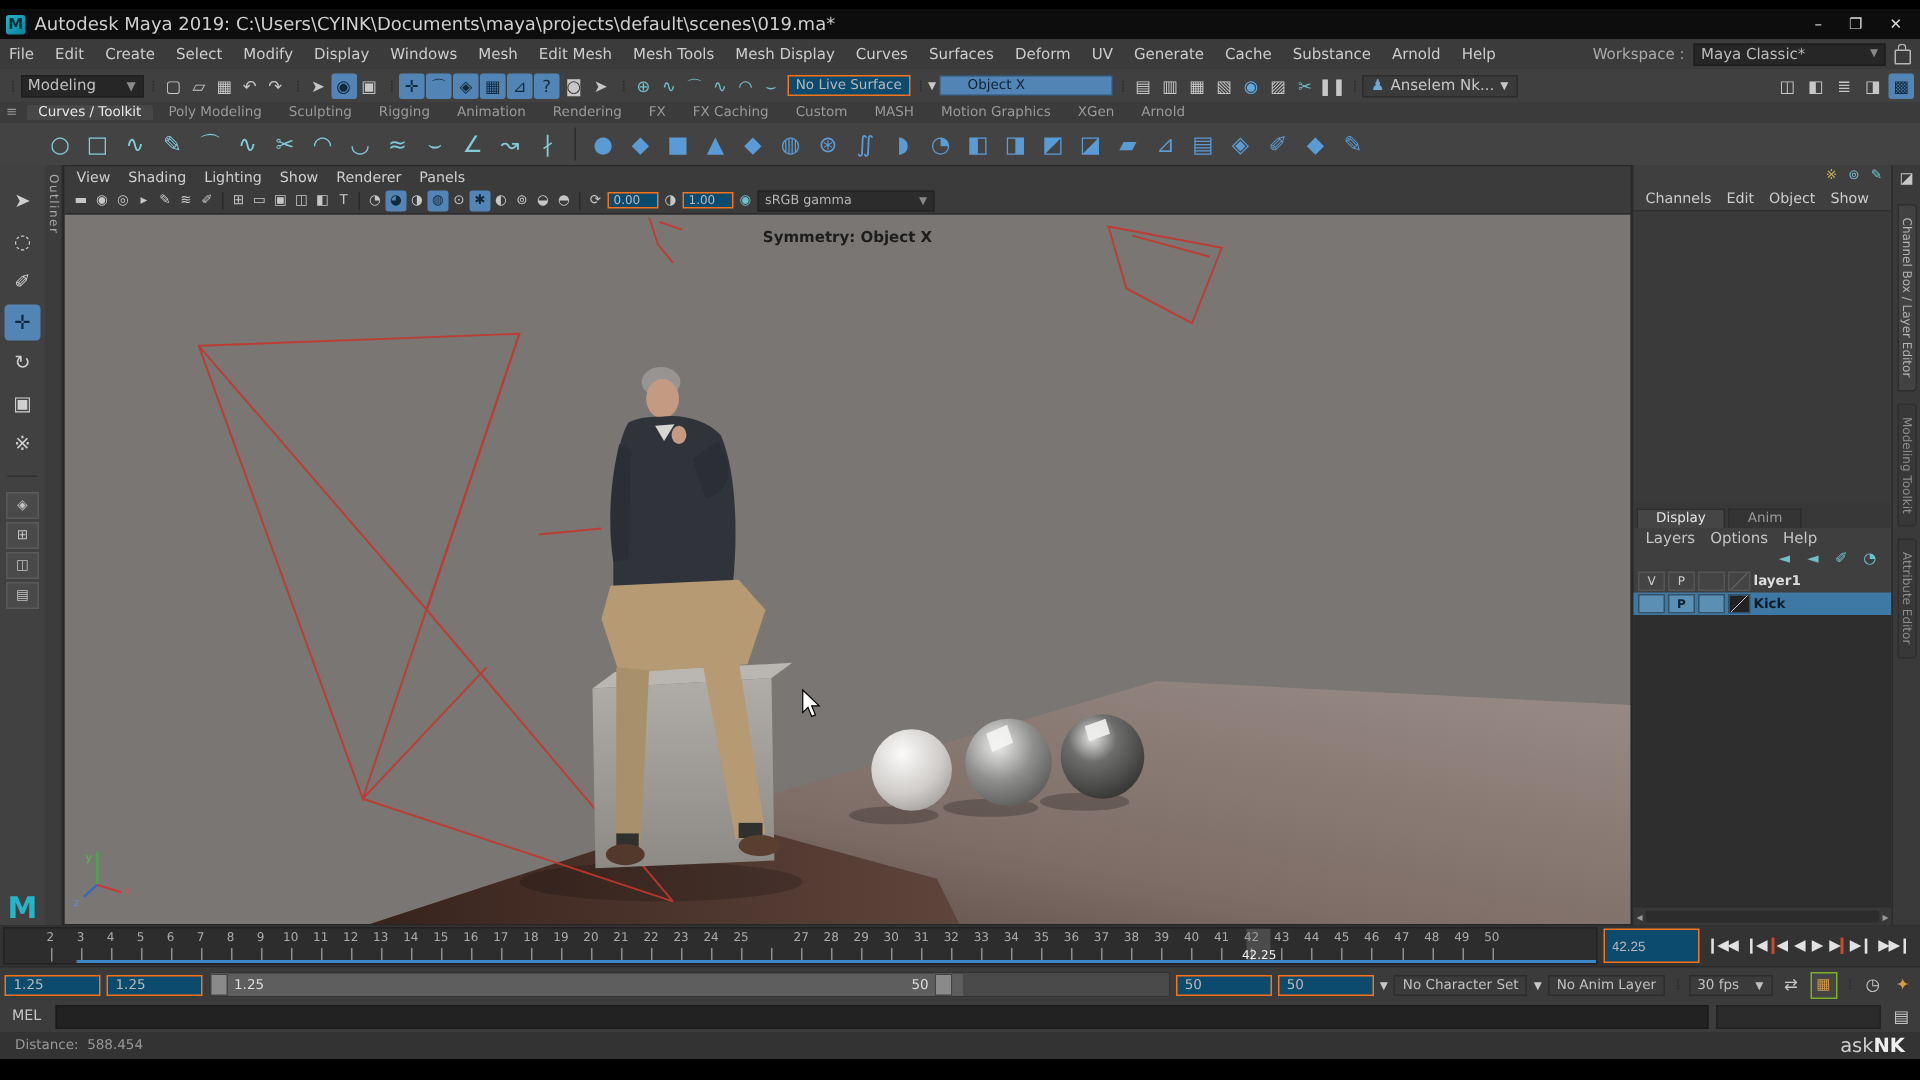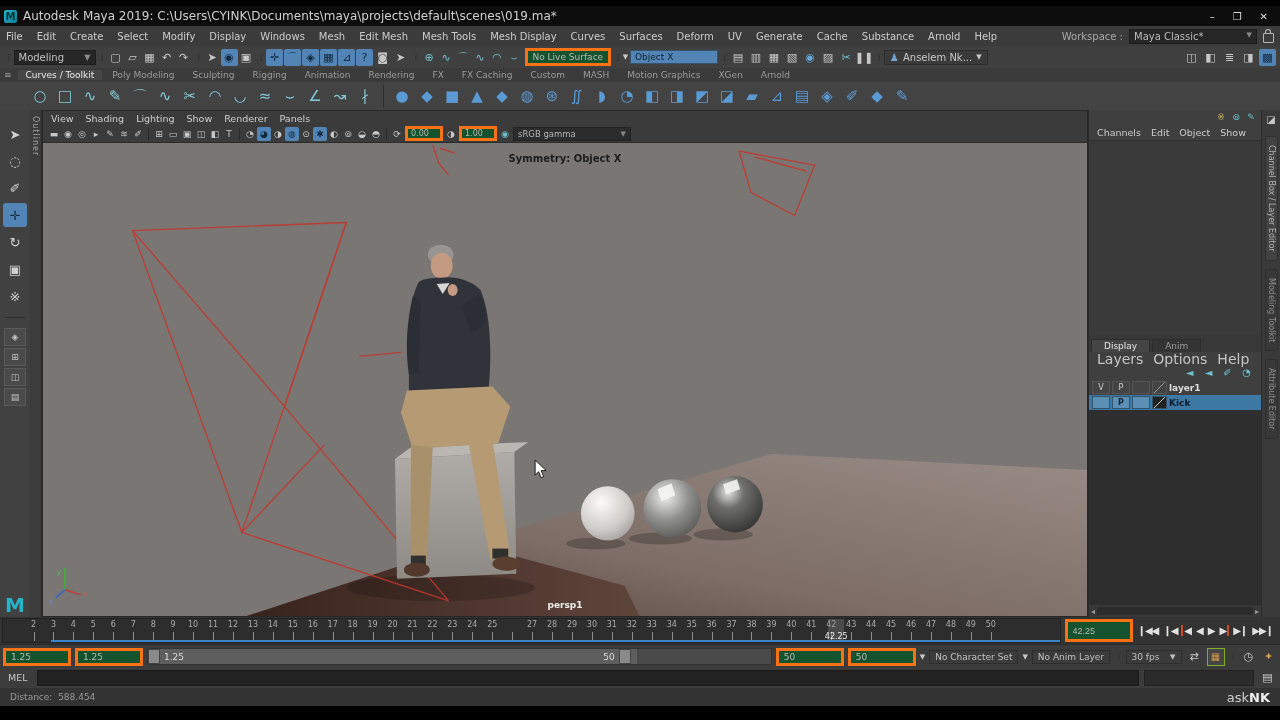--- a/index.html
+++ b/index.html
@@ -25,22 +25,22 @@
   .statusline{top:46px;height:22px;background:#404040;border-bottom:1px solid #2e2e2e;padding:0 4px;gap:2px;}
   .grip{color:#2e2e2e;font-size:11px;letter-spacing:-2px;margin:0 3px;}
   .dd-field{background:#262626;border:1px solid #1e1e1e;color:#c0c0c0;padding:1px 4px;display:flex;align-items:center;gap:4px;}
   .dd-field .caret{color:#8a8a8a;font-size:8px;}
   .ic{width:17px;height:17px;display:inline-flex;align-items:center;justify-content:center;font-size:11px;color:#c7c7c7;border-radius:2px;flex:0 0 auto;}
   .ic.hl{background:#5285b5;color:#10293d;}
   .ic.teal{color:#6fc0cc;}
   .ic.blue{color:#5fa8e0;}
   .ic.orange{color:#d49a4a;}
   .ic.multi{color:#c9b458;}
-  .field{background:#14532d;border:3px solid #f97316;color:#b8b8b8;padding:1px 5px;font-size:9px;}
-  .sym-field{background:#5285b5;border:1px solid #33536f;color:#0e2233;padding:1px 4px;width:78px;font-size:9px;}
+  .field{background:#0c4a6e;border:1px solid #f97316;color:#b8b8b8;padding:1px 5px;font-size:9px;}
+  .sym-field{background:#5285b5;border:1px solid #33536f;color:#0e2233;padding:1px 18px;width:78px;font-size:9px;}
   .user-chip{display:flex;align-items:center;gap:4px;background:#3a3a3a;border:1px solid #2d2d2d;padding:1px 5px;}
   .user-chip .avatar{color:#6fa8d8;font-size:10px;}
   
   .shelftabs{top:68px;height:14px;background:#3b3b3b;padding:0 4px;gap:2px;font-size:9px;}
   .shelftabs .tab{padding:0 8px;color:#9a9a9a;cursor:default;}
   .shelftabs .tab.active{color:#e8e8e8;background:#474747;border-radius:2px 2px 0 0;}
   .shelf{top:82px;height:28px;background:#434343;border-bottom:1px solid #2a2a2a;padding:0 2px 0 28px;gap:1px;}
   .shelf .ic{width:24px;height:24px;font-size:15px;}
   .crv{color:#82cbd8;}
   .srf{color:#5b9bd5;}
@@ -68,21 +68,21 @@
   .scene svg{position:absolute;inset:0;width:100%;height:100%;}
   
   .rpanel{width:172px;background:#3f3f3f;border-left:1px solid #2a2a2a;display:flex;flex-direction:column;font-size:9.5px;}
   .rp-icons{height:13px;display:flex;justify-content:flex-end;gap:3px;padding:1px 4px 0 0;}
   .rp-icons .ic{width:12px;height:12px;font-size:9px;}
   .rp-menus{height:16px;display:flex;gap:10px;align-items:center;padding:0 8px;color:#ccc;}
   .cb-content{flex:1;background:#3a3a3a;border-top:1px solid #303030;}
   .le-tabs{height:17px;display:flex;align-items:flex-end;background:#383838;padding:0 2px;gap:2px;}
   .le-tabs .tab{padding:1px 12px;color:#9a9a9a;background:#343434;border:1px solid #2c2c2c;border-bottom:none;font-size:9px;}
   .le-tabs .tab.active{color:#e5e5e5;background:#454545;}
-  .le-menus{height:14px;display:flex;gap:10px;align-items:center;padding:0 8px;color:#c5c5c5;font-size:14px;}
+  .le-menus{height:14px;display:flex;gap:10px;align-items:center;padding:0 8px;color:#c5c5c5;font-size:10px;}
   .le-icons{height:14px;display:flex;justify-content:flex-end;gap:6px;padding:0 8px;}
   .le-icons .ic{width:13px;height:12px;font-size:10px;color:#6fc0cc;}
   .le-header{height:15px;display:flex;align-items:center;gap:2px;padding:0 3px;color:#ddd;font-size:9px;}
   .le-cell{width:16px;height:11px;border:1px solid #555;background:#444;display:flex;align-items:center;justify-content:center;font-size:8px;color:#ccc;}
   .le-swatch{width:13px;height:11px;border:1px solid #555;background:linear-gradient(135deg,#444 48%,#999 50%,#444 52%);}
   .layer-row{height:15px;display:flex;align-items:center;gap:2px;padding:0 3px;background:#3e79a5;color:#0e1d29;font-weight:bold;font-size:9px;}
   .layer-row .le-cell{background:#5b8fb4;border-color:#33536b;color:#123;}
   .layer-row .le-swatch{background:linear-gradient(135deg,#222 48%,#ccc 50%,#222 52%);border-color:#33536b;}
   .le-list{flex:1;background:#2e2e2e;}
   .le-hscroll{height:12px;background:#383838;display:flex;align-items:center;justify-content:space-between;padding:0 2px;color:#9a9a9a;font-size:8px;border-top:1px solid #2c2c2c;}
@@ -463,21 +463,20 @@
 
           <g font-size="8" font-family="DejaVu Sans, sans-serif">
             <line x1="22" y1="444" x2="22" y2="422" stroke="#3fae3f" stroke-width="1.5"></line>
             <line x1="22" y1="444" x2="38" y2="449" stroke="#c43b3b" stroke-width="1.5"></line>
             <line x1="22" y1="444" x2="13" y2="452" stroke="#3b63c4" stroke-width="1.5"></line>
           </g>
 
           <path d="M495,315 l0,15 l3.5,-3.5 l2.5,6 l2.5,-1 l-2.5,-6 l5,0 Z" fill="#fff" stroke="#000" stroke-width="0.8"></path>
         </svg>
         <div style="position:absolute;top:10px;left:0;right:0;text-align:center;font-size:10px;font-weight:bold;color:#1d1d1d">Symmetry: Object X</div>
-        <div style="position:absolute;bottom:6px;left:0;right:0;text-align:center;font-size:9px;font-weight:bold;color:#ececea">persp1</div>
         <div style="position:absolute;bottom:40px;left:14px;font-size:7px;color:#4cc44c">y</div>
         <div style="position:absolute;bottom:18px;left:40px;font-size:7px;color:#d05555">x</div>
         <div style="position:absolute;bottom:10px;left:6px;font-size:7px;color:#6a8ae0">z</div>
       </div>
     </div>
 
     <div class="rpanel">
       <div class="rp-icons">
           <span class="ic multi">※</span>
           <span class="ic teal">⊚</span>

